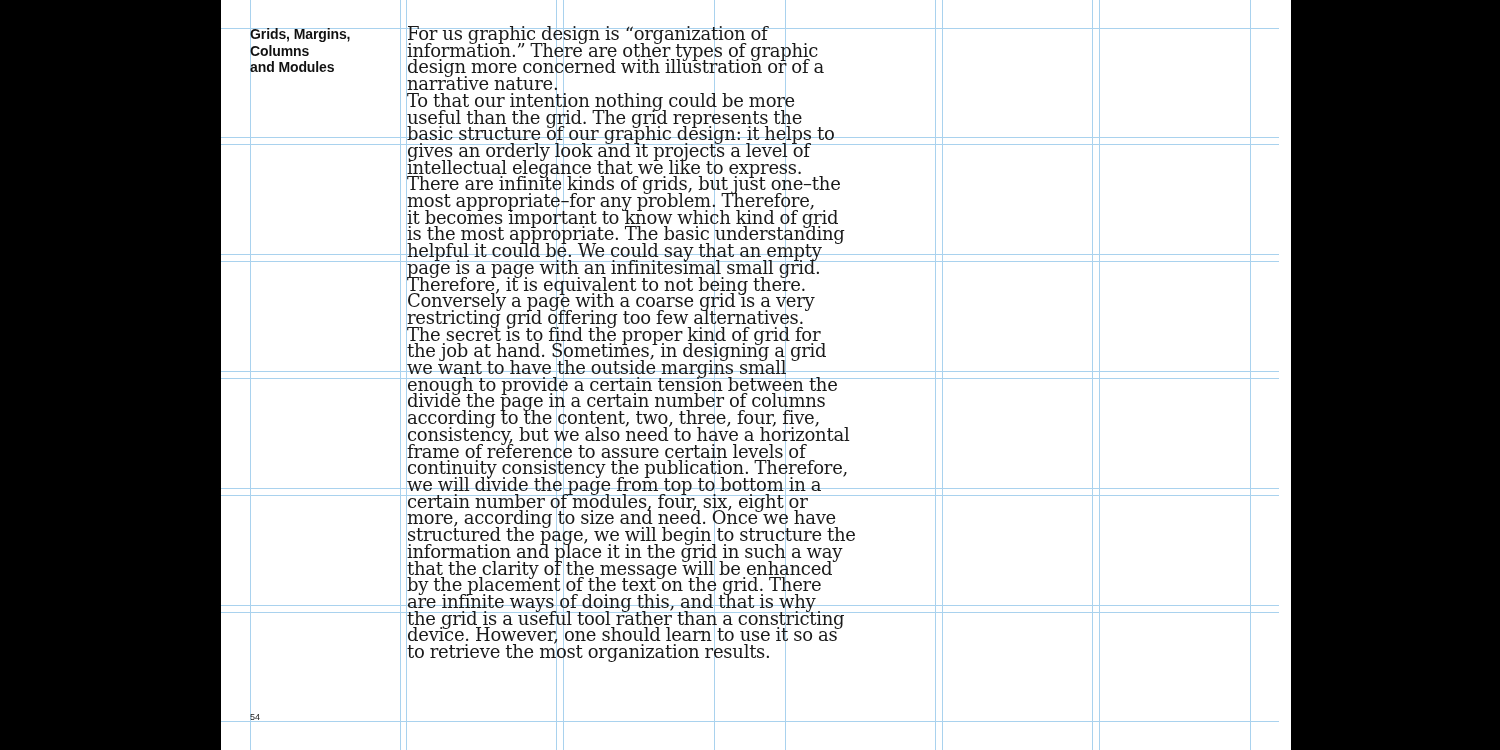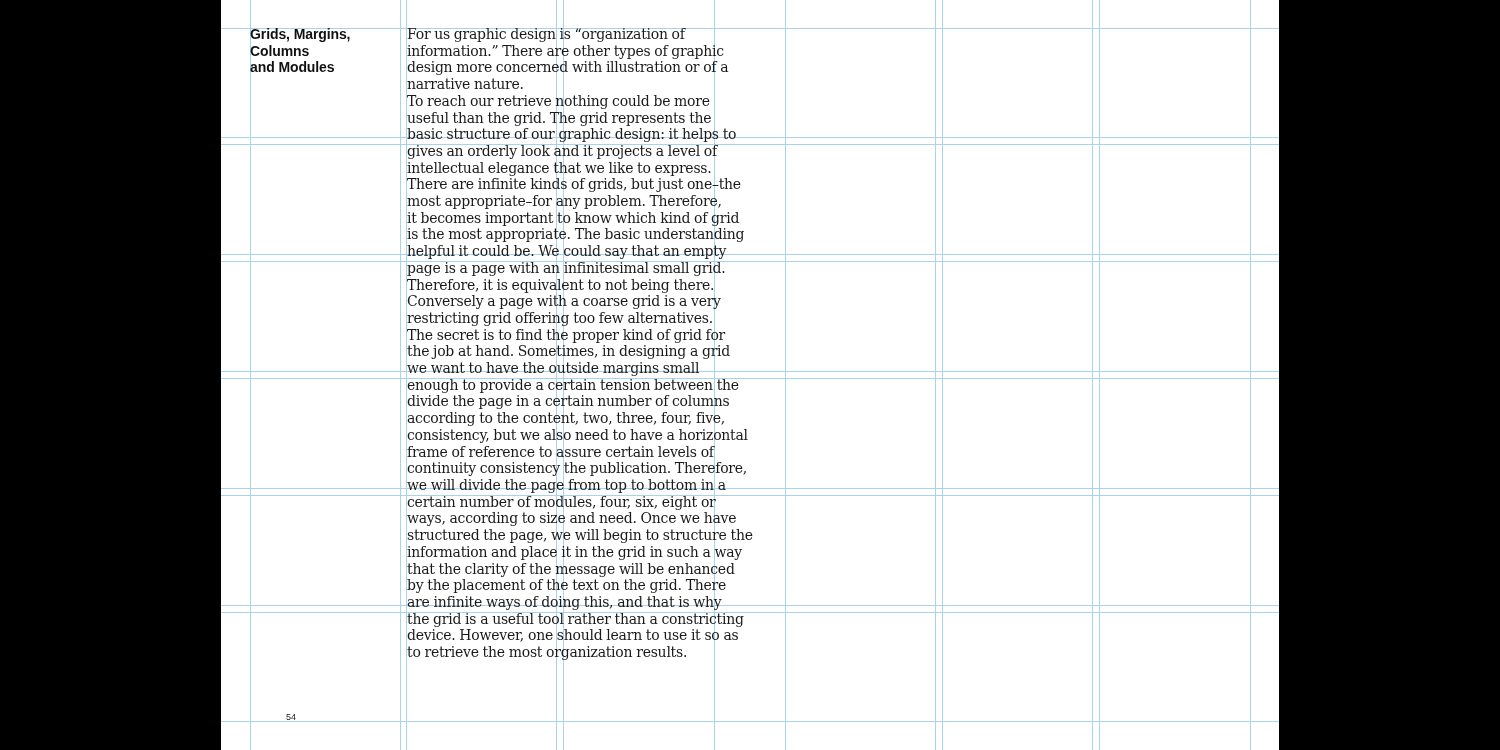--- a/index.html
+++ b/index.html
@@ -11,20 +11,21 @@
       overflow: hidden;
     }
     .page {
       position: absolute;
       left: 221px;
       top: 0;
       width: 1058px;
       height: 750px;
       background: #ffffff;
       overflow: hidden;
+      padding-left: 12px;
     }
     .grid-layer {
       position: absolute;
       left: 0; top: 0;
       width: 1058px; height: 750px;
       pointer-events: none;
       z-index: 1;
     }
     .vline {
       position: absolute;
@@ -53,40 +54,39 @@
       z-index: 2;
       letter-spacing: -0.1px;
     }
     .heading span { display: block; }
     .body-text {
       position: absolute;
       left: 186px;
       top: 26px;
       width: 312px;
       font-family: "DejaVu Serif", "Liberation Serif", serif;
-      font-size: 14px;
+      font-size: 18px;
       line-height: 16.7px;
       color: #1a1a1a;
       z-index: 2;
       letter-spacing: -0.25px;
       word-spacing: -0.3px;
     }
     .body-text .line {
       display: block;
       white-space: nowrap;
     }
     .page-number {
       position: absolute;
       left: 29px;
       top: 712px;
       font-family: "Liberation Sans", sans-serif;
       font-size: 9px;
       color: #222222;
       z-index: 2;
-      margin-left: 36px;
     }
   </style>
 </head>
 <body>
 
 <div class="page">
   <div class="grid-layer" id="grid-layer">
       <div class="vline" style="left: 29px; background: rgb(169, 210, 238);"></div>
       <div class="vline" style="left: 179px; background: rgb(169, 210, 238);"></div>
       <div class="vline" style="left: 185px; background: rgb(169, 210, 238);"></div>
@@ -117,21 +117,21 @@
     <span>Grids, Margins,</span>
     <span>Columns</span>
     <span>and Modules</span>
   </div>
 
   <div class="body-text" id="body-text">
       <span class="line">For us graphic design is “organization of</span>
       <span class="line">information.” There are other types of graphic</span>
       <span class="line">design more concerned with illustration or of a</span>
       <span class="line">narrative nature.</span>
-      <span class="line">To reach our retrieve nothing could be more</span>
+      <span class="line">To that our intention nothing could be more</span>
       <span class="line">useful than the grid. The grid represents the</span>
       <span class="line">basic structure of our graphic design: it helps to</span>
       <span class="line">gives an orderly look and it projects a level of</span>
       <span class="line">intellectual elegance that we like to express.</span>
       <span class="line">There are infinite kinds of grids, but just one–the</span>
       <span class="line">most appropriate–for any problem. Therefore,</span>
       <span class="line">it becomes important to know which kind of grid</span>
       <span class="line">is the most appropriate. The basic understanding</span>
       <span class="line">helpful it could be. We could say that an empty</span>
       <span class="line">page is a page with an infinitesimal small grid.</span>
@@ -142,21 +142,21 @@
       <span class="line">the job at hand. Sometimes, in designing a grid</span>
       <span class="line">we want to have the outside margins small</span>
       <span class="line">enough to provide a certain tension between the</span>
       <span class="line">divide the page in a certain number of columns</span>
       <span class="line">according to the content, two, three, four, five,</span>
       <span class="line">consistency, but we also need to have a horizontal</span>
       <span class="line">frame of reference to assure certain levels of</span>
       <span class="line">continuity consistency the publication. Therefore,</span>
       <span class="line">we will divide the page from top to bottom in a</span>
       <span class="line">certain number of modules, four, six, eight or</span>
-      <span class="line">ways, according to size and need. Once we have</span>
+      <span class="line">more, according to size and need. Once we have</span>
       <span class="line">structured the page, we will begin to structure the</span>
       <span class="line">information and place it in the grid in such a way</span>
       <span class="line">that the clarity of the message will be enhanced</span>
       <span class="line">by the placement of the text on the grid. There</span>
       <span class="line">are infinite ways of doing this, and that is why</span>
       <span class="line">the grid is a useful tool rather than a constricting</span>
       <span class="line">device. However, one should learn to use it so as</span>
       <span class="line">to retrieve the most organization results.</span>
     </div>
 

